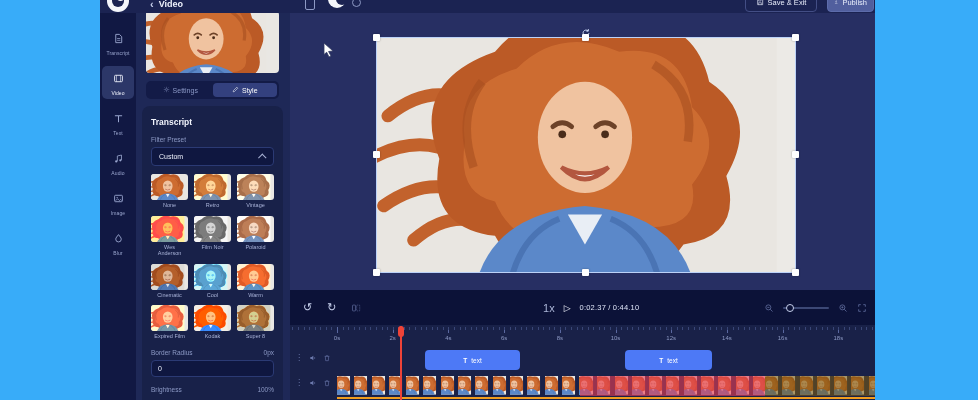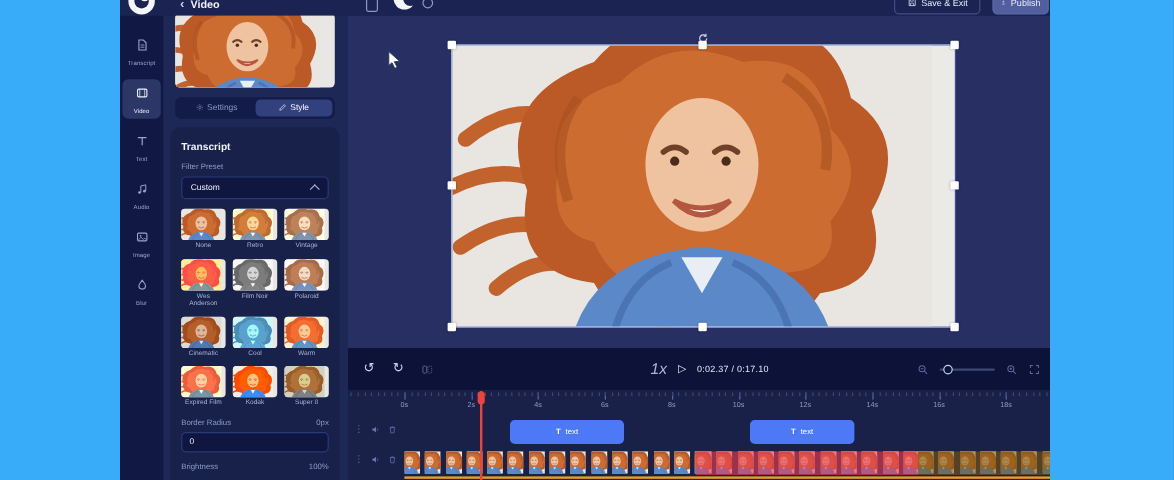--- a/index.html
+++ b/index.html
@@ -82,21 +82,21 @@
 
   
   #controls{position:absolute;left:0;top:290px;width:585px;height:35px;background:#0c1238;display:flex;align-items:center;}
   .cgroup{position:absolute;display:flex;align-items:center;}
   .cg-left{left:13px;gap:15px;}
   .cg-center{left:50%;transform:translateX(-41%);gap:9px;}
   .cg-right{right:8px;gap:9px;}
   .cicon{color:#c7d0ec;font-size:11px;line-height:11px;cursor:pointer;}
   .cicon svg{width:10px;height:10px;display:block;}
   .cicon.dim{color:#5e6a9a;}
-  .speed{font-size:13px;color:#aab4d6;cursor:pointer;font-style:italic;}
+  .speed{font-size:11px;color:#aab4d6;cursor:pointer;}
   .play{color:#eef1fb;font-size:9px;cursor:pointer;}
   .time{font-size:7.5px;color:#dfe5f7;letter-spacing:.2px;}
   .zslider{position:relative;width:46px;height:9px;cursor:pointer;}
   .zslider .track{position:absolute;left:0;right:0;top:3.5px;height:2.5px;border-radius:2px;background:#3c4875;}
   .zslider .knob{position:absolute;left:3px;top:0.5px;width:8px;height:8px;border-radius:50%;border:1.5px solid #c7d0ec;box-sizing:border-box;background:#0c1238;}
 
   
   #ruler{position:absolute;left:0;top:325px;width:585px;height:22px;background:#192148;cursor:pointer;}
   .tick{position:absolute;top:2px;width:1px;background:#3a4677;}
   .tick.major{height:6px;background:#5a68a0;}
@@ -389,21 +389,21 @@
           <span class="cicon dim">
             <svg viewBox="0 0 24 24">
                 <rect x="3.5" y="5" width="7.5" height="14" rx="1.5" fill="none" stroke="currentColor" stroke-width="1.8"></rect>
                 <rect x="13.5" y="5" width="7.5" height="14" rx="1.5" fill="none" stroke="currentColor" stroke-width="1.8" stroke-dasharray="2.4 2"></rect>
               </svg>
           </span>
         </div>
         <div class="cgroup cg-center">
           <span class="speed">1x</span>
           <span class="play">▷</span>
-          <span class="time">0:02.37 / 0:17.10</span>
+          <span class="time">0:02.37 / 0:44.10</span>
         </div>
         <div class="cgroup cg-right">
           <span class="cicon dim">
             <svg viewBox="0 0 24 24">
                 <circle cx="10.5" cy="10.5" r="6" fill="none" stroke="currentColor" stroke-width="2"></circle>
                 <path d="M15 15l5.5 5.5M8 10.5h5" stroke="currentColor" stroke-width="2" fill="none"></path>
               </svg>
           </span>
           <span class="zslider">
               <span class="track"></span>

